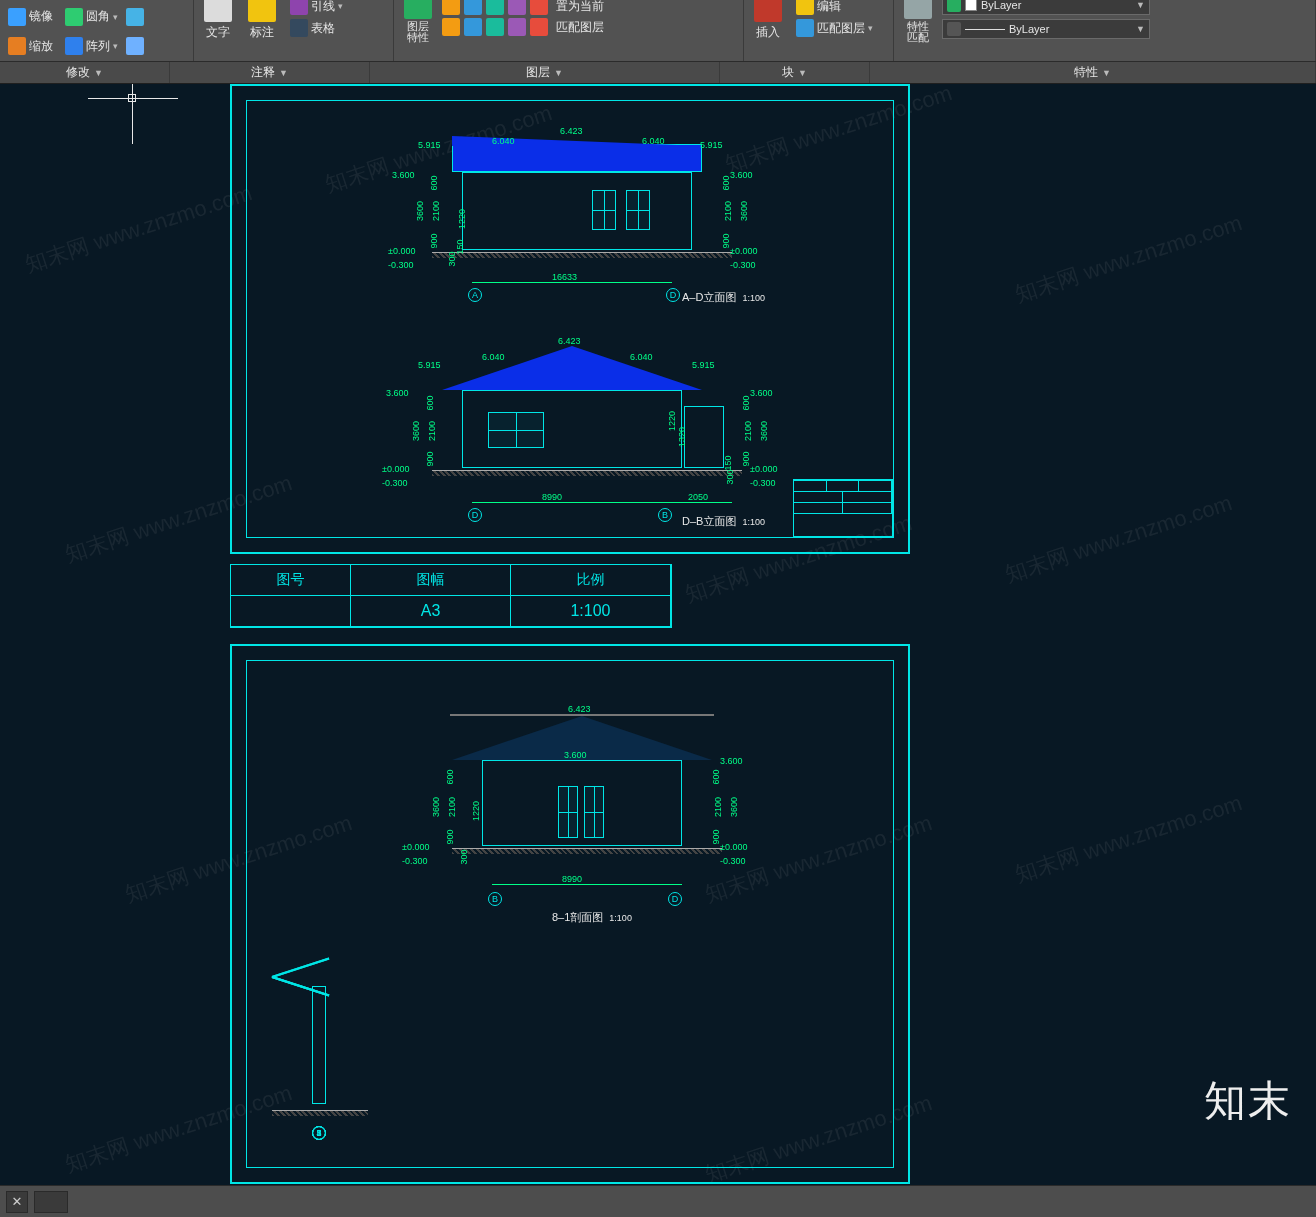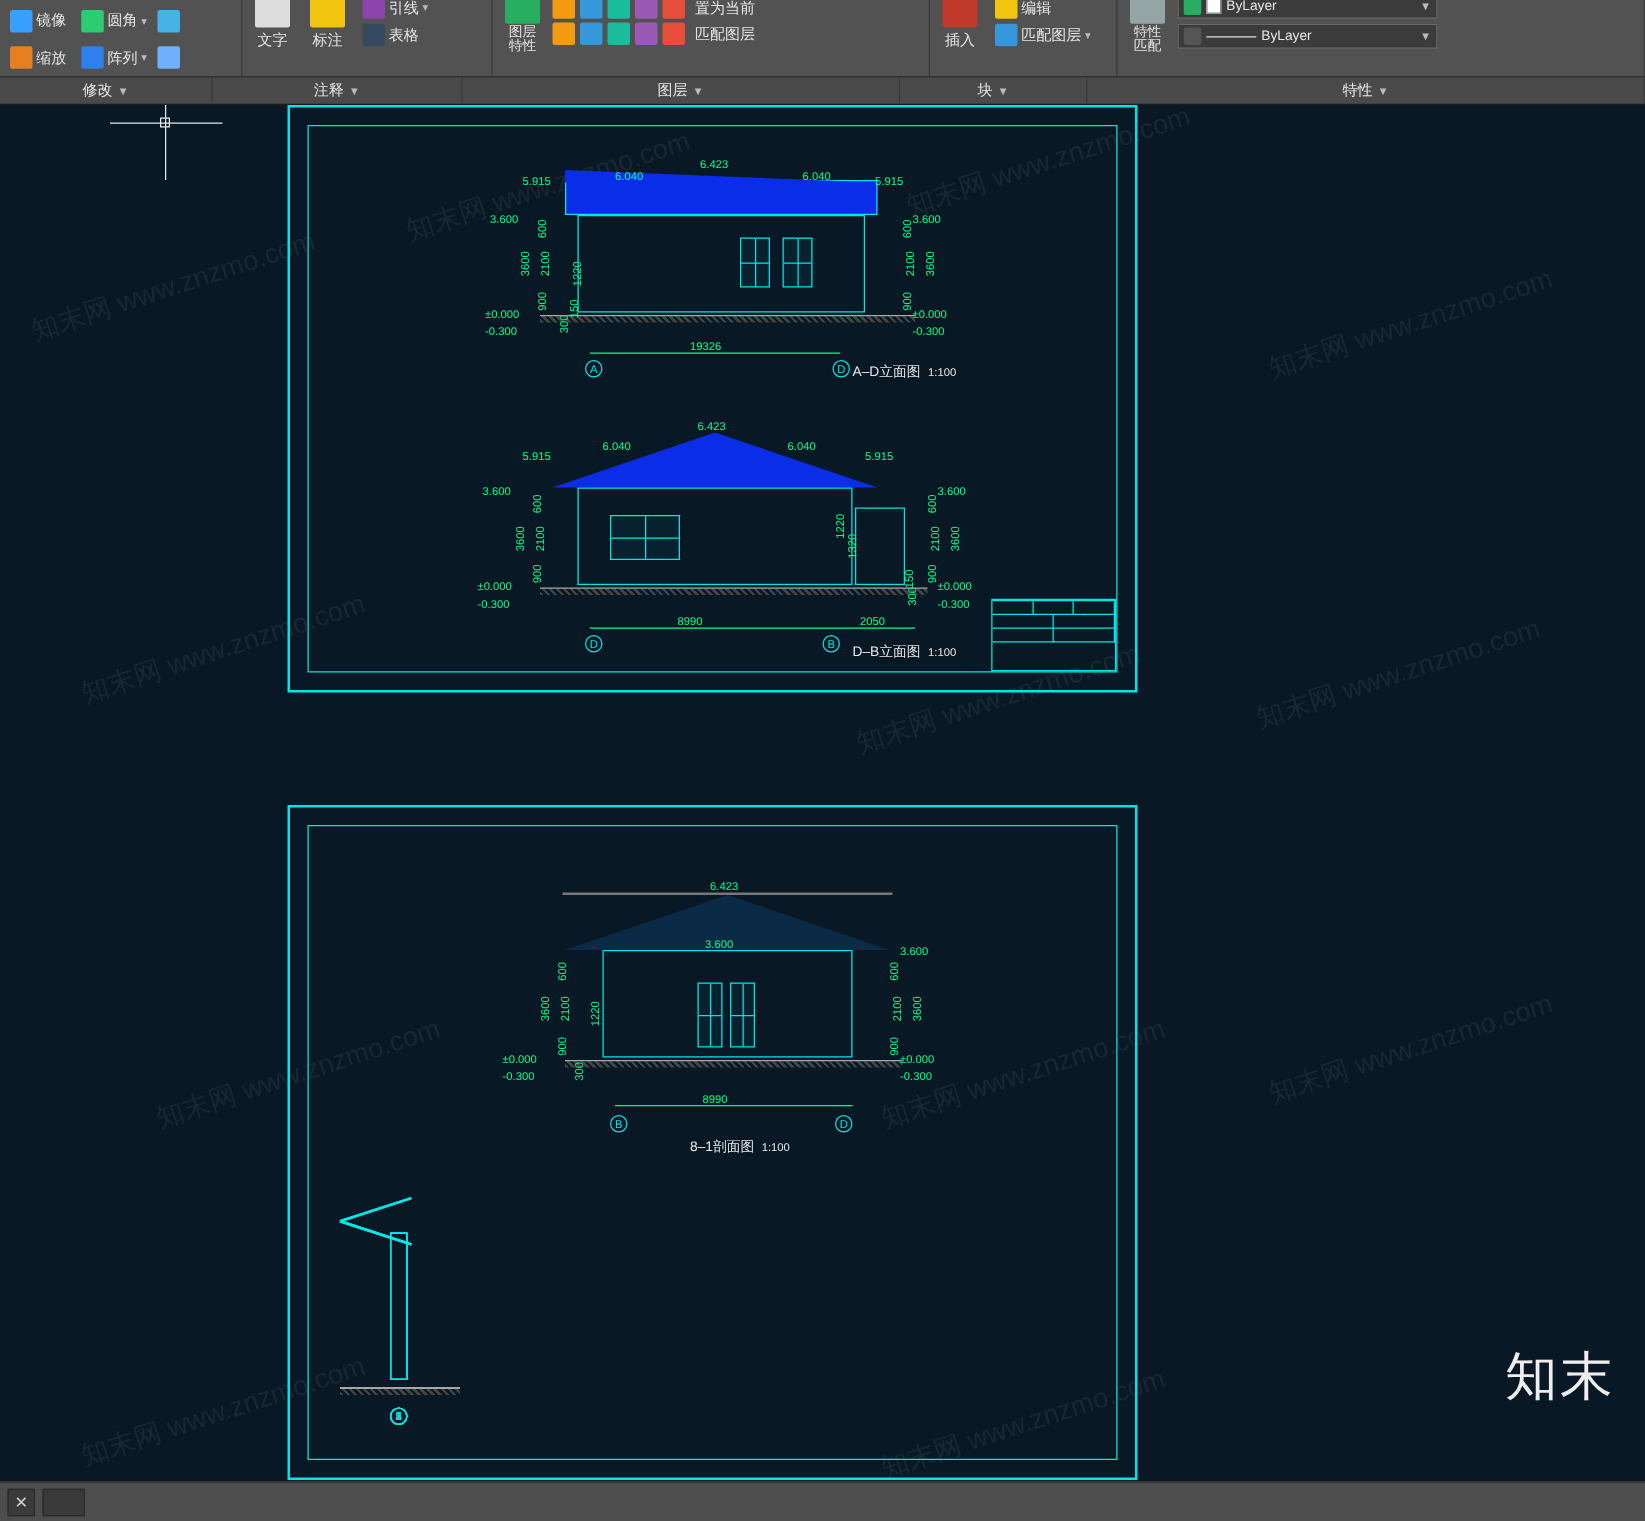--- a/index.html
+++ b/index.html
@@ -378,21 +378,21 @@
       <div class="roof" style="left:70px; top:48px; width:250px; height:28px"></div>
       <div style="position:absolute;left:70px;top:40px;width:0;height:0;border-left:0 solid transparent;border-right:250px solid transparent;border-bottom:10px solid #0a2ee8"></div>
       <div class="wall" style="left:80px; top:76px; width:230px; height:78px"></div>
       <div class="win" style="left:210px;top:94px;width:24px;height:40px"></div>
       <div class="win" style="left:244px;top:94px;width:24px;height:40px"></div>
       <div class="ground" style="left:50px; top:156px; width:300px"></div>
 
       <div class="axis" style="left:86px; top:192px">A</div>
       <div class="axis" style="left:284px; top:192px">D</div>
 
-      <div class="dim" style="left:170px;top:176px">19326</div>
+      <div class="dim" style="left:170px;top:176px">16633</div>
       <div class="dimline" style="left:90px;top:186px;width:200px;height:1px"></div>
       <div class="dim" style="left:178px;top:30px">6.423</div>
       <div class="dim" style="left:110px;top:40px">6.040</div>
       <div class="dim" style="left:260px;top:40px">6.040</div>
       <div class="dim" style="left:36px;top:44px">5.915</div>
       <div class="dim" style="left:318px;top:44px">5.915</div>
       <div class="dim" style="left:10px;top:74px">3.600</div>
       <div class="dim" style="left:348px;top:74px">3.600</div>
       <div class="dim" style="left:44px;top:82px;transform:rotate(-90deg)">600</div>
       <div class="dim" style="left:44px;top:110px;transform:rotate(-90deg)">2100</div>
@@ -443,20 +443,28 @@
       <div class="dim" style="left:20px;top:162px">-0.300</div>
       <div class="dim" style="left:388px;top:162px">-0.300</div>
       <div class="dim" style="left:310px;top:116px;transform:rotate(-90deg)">1320</div>
       <div class="dim" style="left:300px;top:100px;transform:rotate(-90deg)">1220</div>
       <div class="dim" style="left:360px;top:156px;transform:rotate(-90deg)">300</div>
       <div class="dim" style="left:358px;top:142px;transform:rotate(-90deg)">150</div>
       <div class="dwg-title" style="left:320px;top:198px"><span>D–B立面图</span><span class="dwg-scale">1:100</span></div>
     </div>
   </div>
 
+  <div class="info-table" style="left:230px; top:480px">
+    <div class="hdr">图号</div>
+    <div class="hdr">图幅</div>
+    <div class="hdr">比例</div>
+    <div></div>
+    <div>A3</div>
+    <div>1:100</div>
+  </div>
 
   <div class="sheet" style="left:230px; top:560px; width:680px; height:540px">
     <div class="sheet-inner"></div>
 
     <div class="elev" style="left:140px; top:40px; width:420px; height:250px">
       <div class="roof-tri" style="left:80px;top:30px;border-bottom-color:#0a2a48"></div>
       <div style="position:absolute;left:78px;top:28px;width:264px;height:0;border-top:2px solid #777;transform-origin:center;"></div>
       <div class="wall" style="left:110px;top:74px;width:200px;height:86px"></div>
       <div class="win" style="left:186px;top:100px;width:20px;height:52px"></div>
       <div class="win" style="left:212px;top:100px;width:20px;height:52px"></div>

